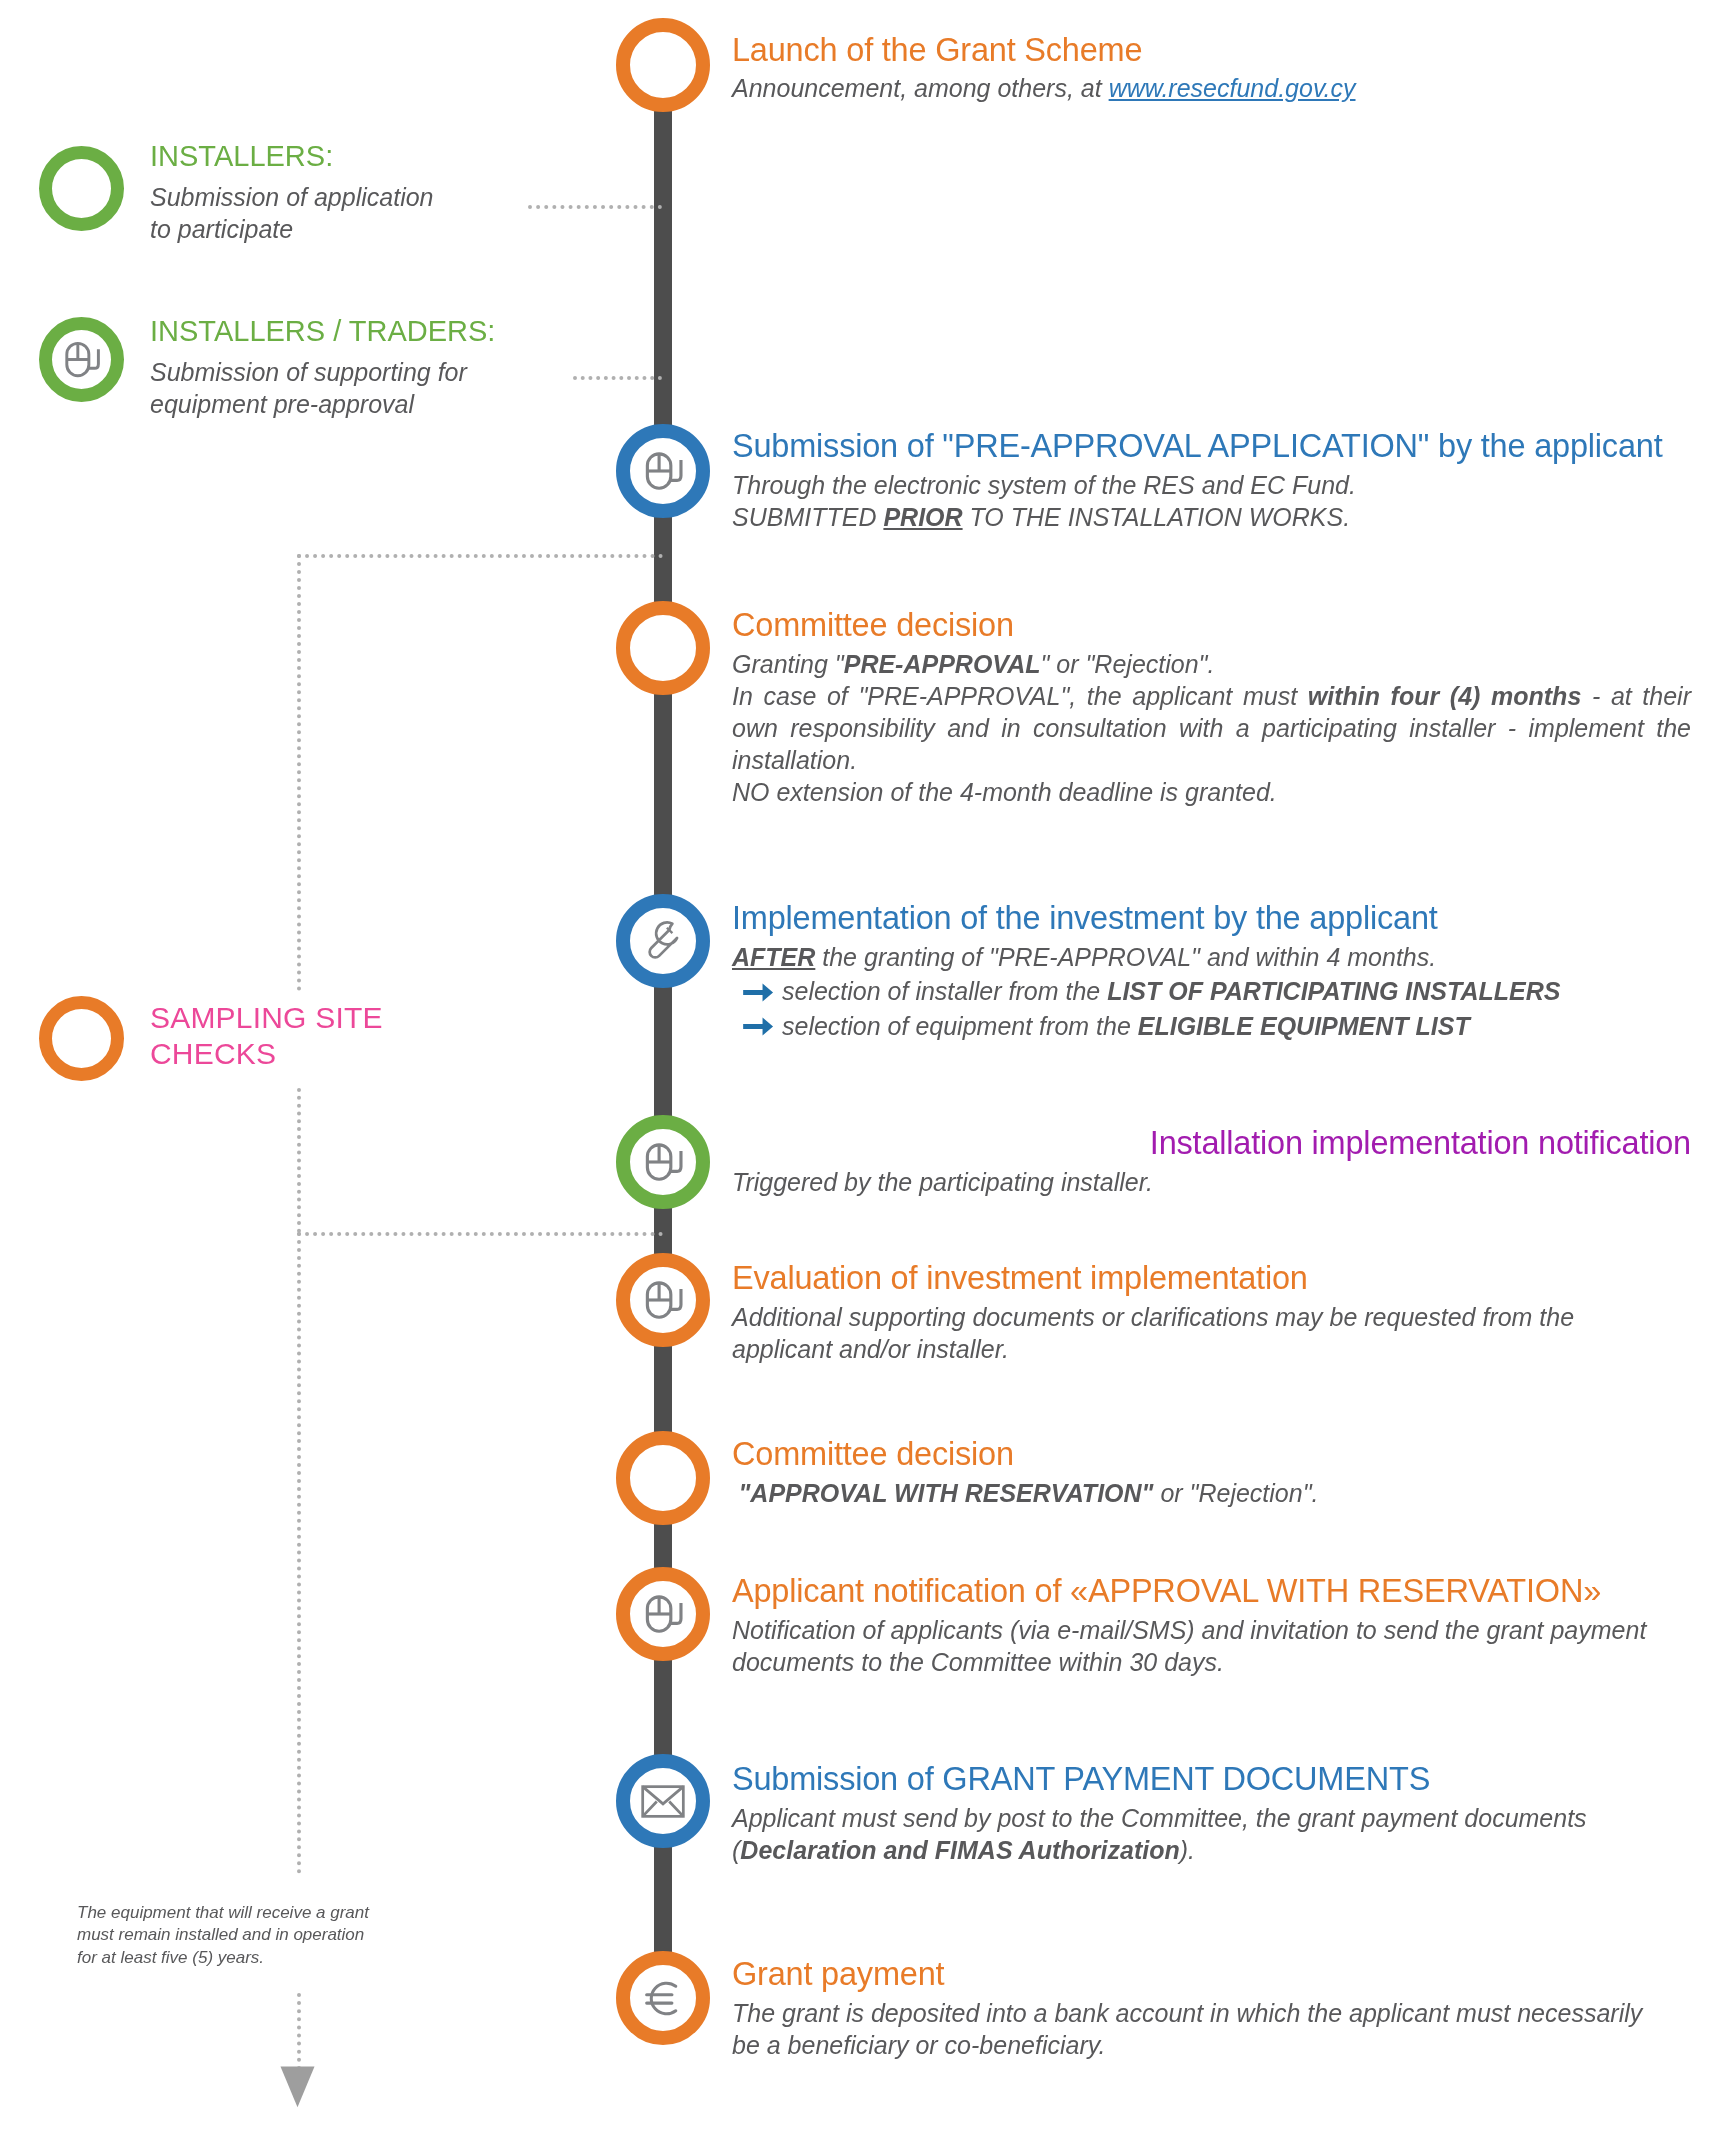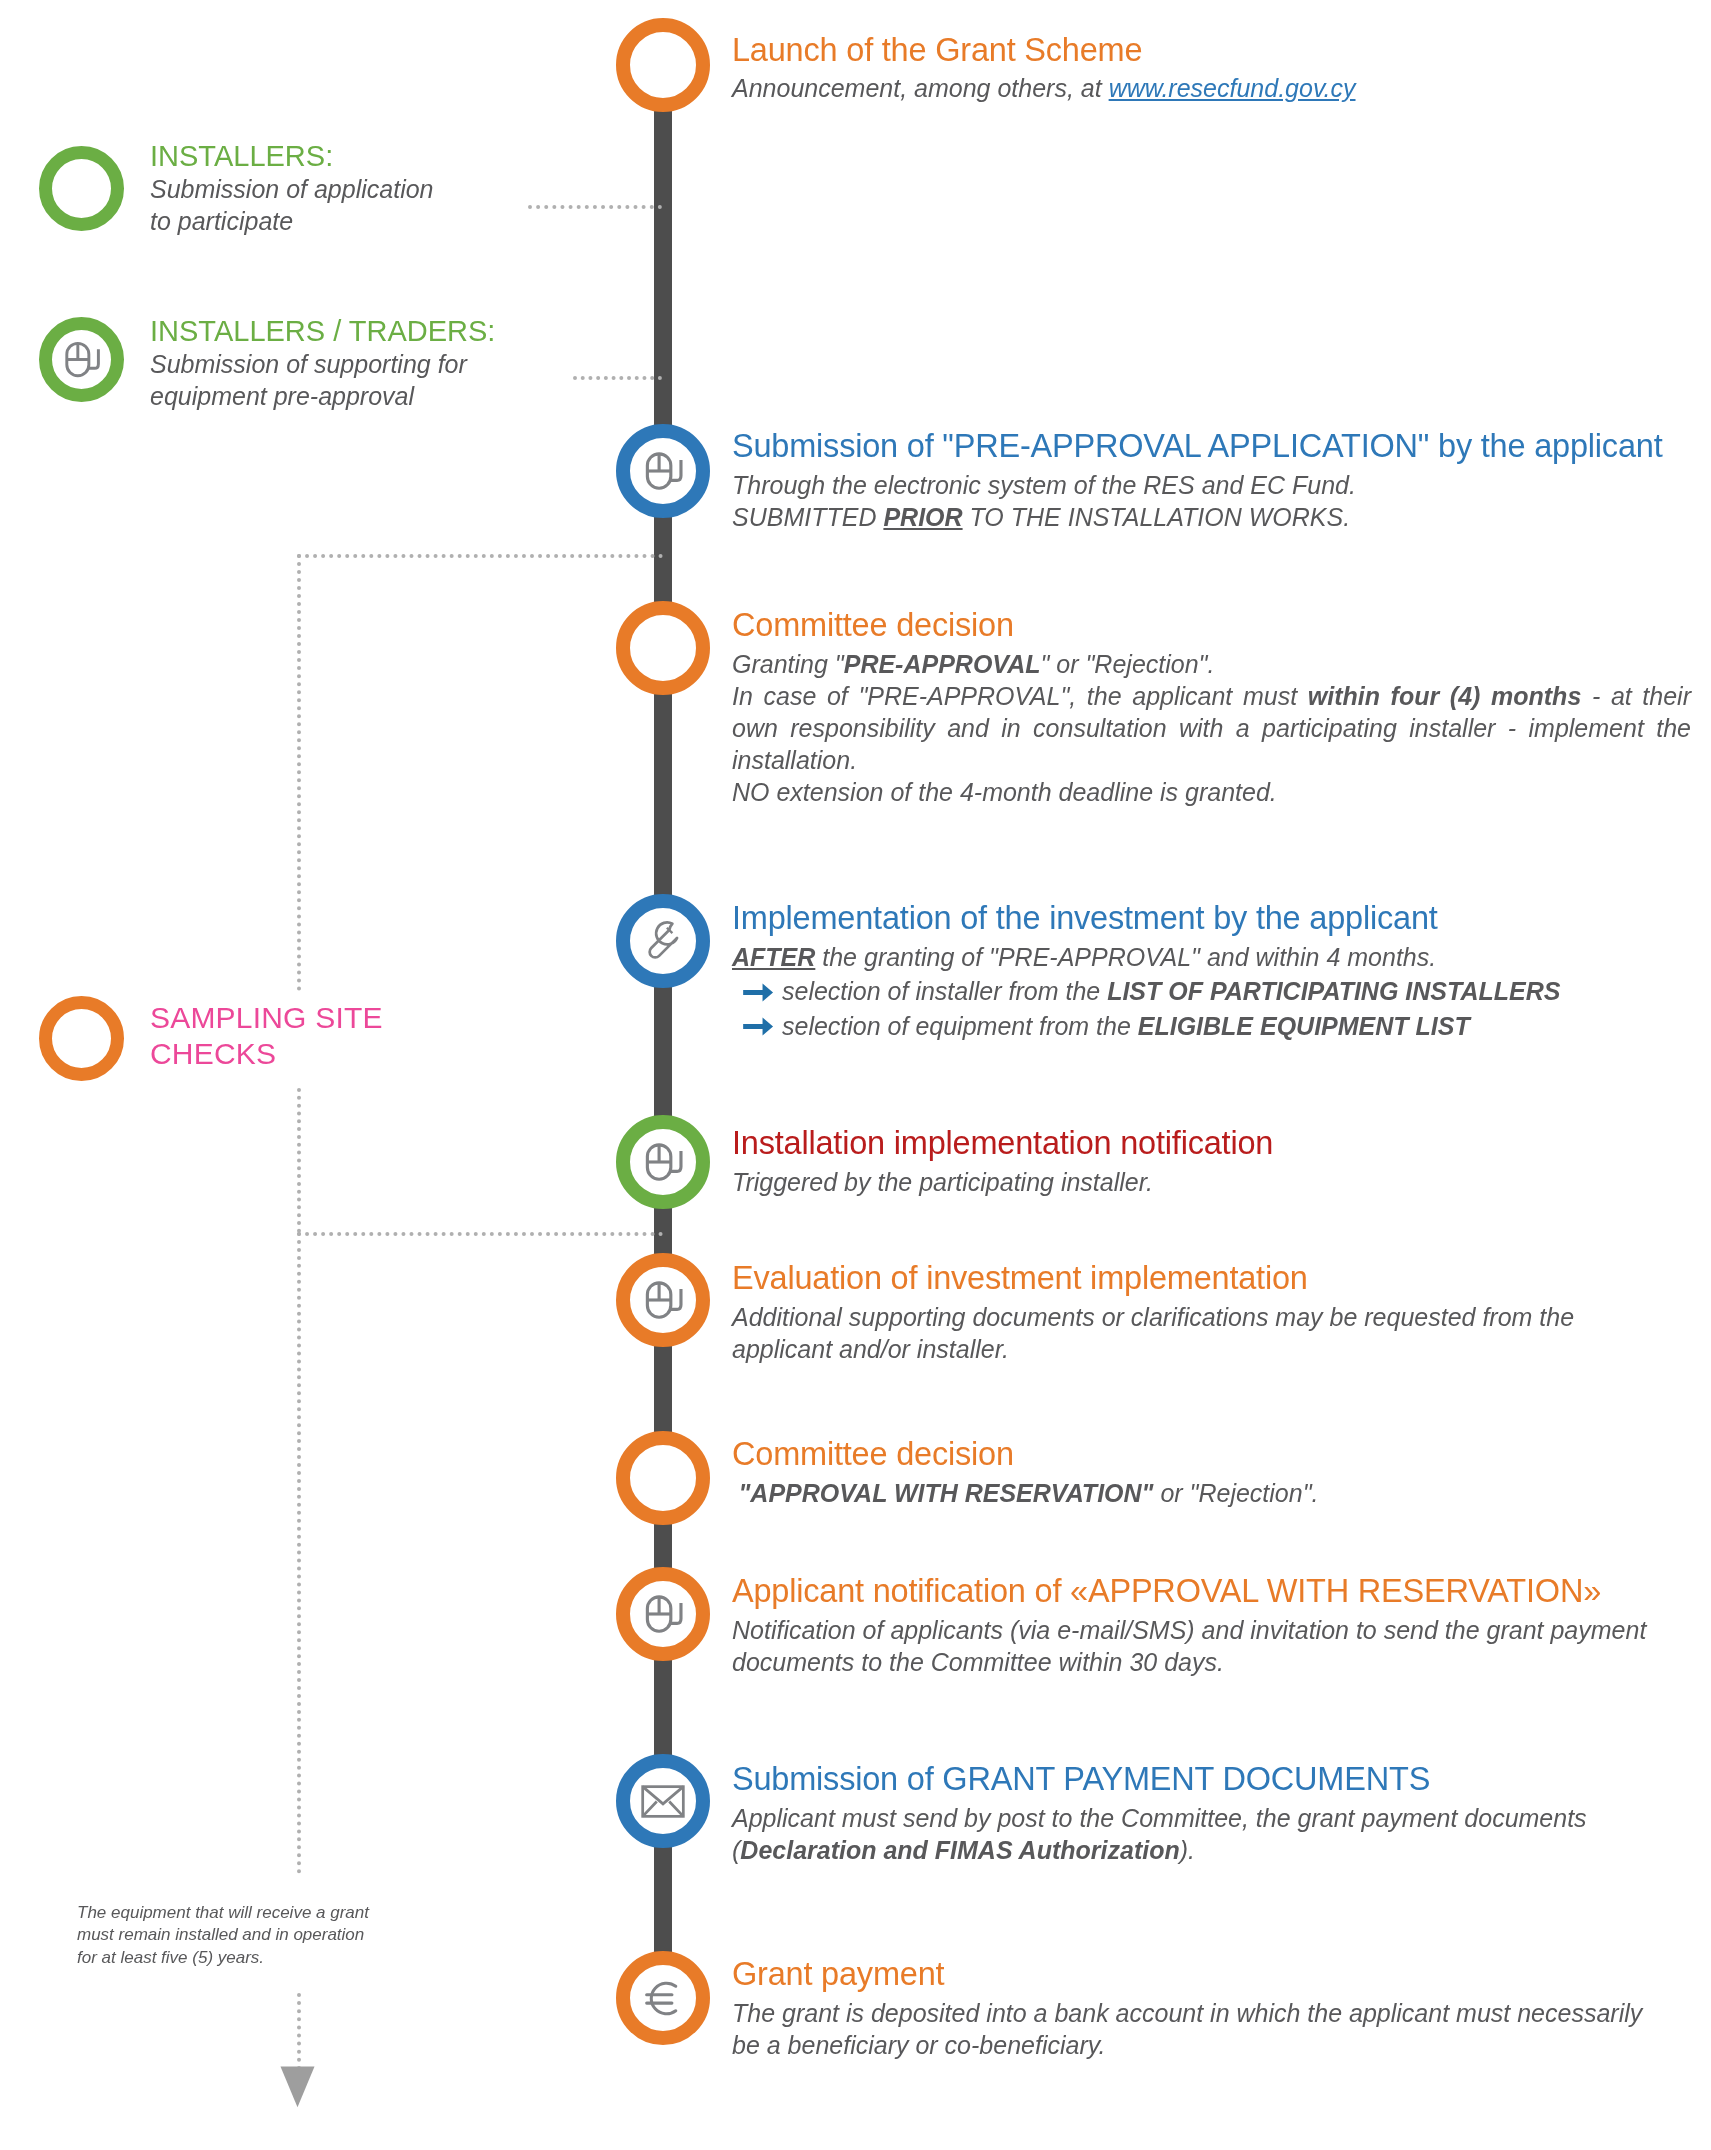--- a/index.html
+++ b/index.html
@@ -55,21 +55,21 @@
   }
   .node-title {
     font-family: "Liberation Sans", sans-serif;
     font-size: 32.5px;
     line-height: 1.1;
     letter-spacing: -0.2px;
     white-space: nowrap;
   }
   .t-orange { color: #E87B28; }
   .t-blue   { color: #2E78B8; }
-  .t-green  { color: #b91c1c; }
+  .t-green  { color: #a21caf; text-align: right; }
 
   .node-desc {
     font-family: "Liberation Sans", sans-serif;
     font-style: italic;
     font-size: 25px;
     line-height: 1.28;
     color: #58585a;
     margin-top: 4.1px;
   }
   .node-desc .b  { font-weight: bold; }
@@ -119,21 +119,21 @@
     font-size: 29px;
     line-height: 1.12;
     white-space: nowrap;
   }
   .side-title.green { color: #6BAE44; }
   .side-desc {
     font-style: italic;
     font-size: 25px;
     line-height: 1.26;
     color: #58585a;
-    margin-top: 2px;
+    margin-top: 10px;
   }
   .sampling-label {
     position: absolute;
     font-size: 30px;
     line-height: 1.2;
     color: #ec4899;
     letter-spacing: 0.2px;
   }
 
   

